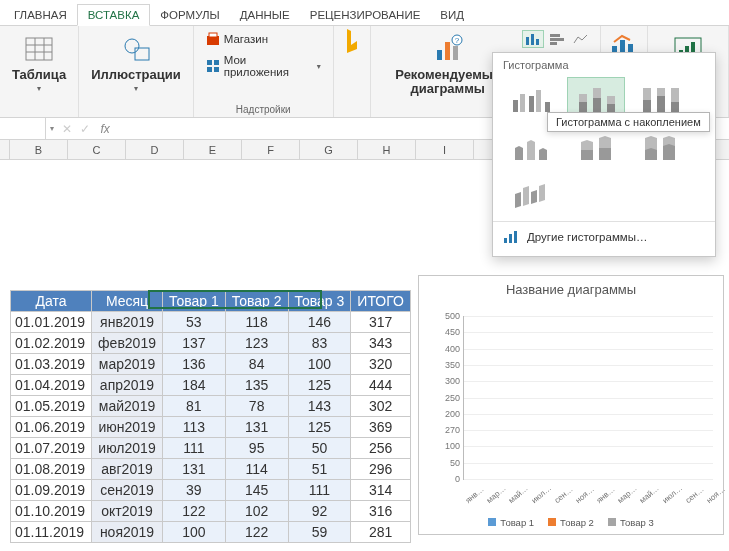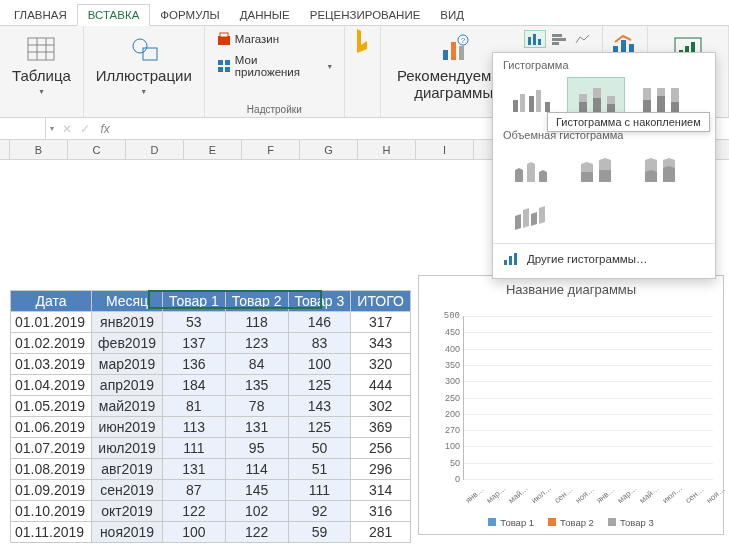--- a/index.html
+++ b/index.html
@@ -8,21 +8,21 @@
   
   .tabs { display: flex; border-bottom: 1px solid #d4d4d4; height: 26px; align-items: flex-end; padding-left: 4px; }
   .tab { padding: 4px 10px; font-size: 11.5px; color: #444; cursor: pointer; text-transform: uppercase; }
   .tab.active { border: 1px solid #d4d4d4; border-bottom: 1px solid #fff; background: #fff; color: #217346; position: relative; top: 1px; }
 
   
   .ribbon { display: flex; height: 92px; background: #f5f5f5; border-bottom: 1px solid #d4d4d4; position: relative; }
   .group { display: flex; flex-direction: column; align-items: center; justify-content: space-between; padding: 4px 8px 2px; border-right: 1px solid #e0e0e0; }
   .group-lbl { font-size: 10px; color: #666; margin-top: 2px; }
   .big-btn { display: flex; flex-direction: column; align-items: center; gap: 2px; cursor: pointer; padding: 2px 4px; }
-  .big-btn .cap { font-size: 15px; color: #333; text-align: center; line-height: 1.1; }
+  .big-btn .cap { font-size: 13px; color: #333; text-align: center; line-height: 1.1; font-weight: bold; }
   .drop { font-size: 8px; color: #666; }
 
   
   .ico { display: inline-flex; align-items: center; justify-content: center; }
   .ico-table { width: 34px; height: 34px; }
   .ico-shapes { width: 34px; height: 34px; color:#2a7ab0;}
   .ico-store { width: 14px; height: 14px; color:#d83b01;}
   .ico-apps { width: 14px; height: 14px; color:#2a7ab0;}
   .ico-bing { width: 18px; height: 18px; color:#f2a900;}
   .ico-reco { width: 34px; height: 34px; color:#2a7ab0;}
@@ -276,21 +276,20 @@
               <rect x="20" y="6" width="8" height="24" fill="#bbb"></rect>
               <rect x="20" y="14" width="8" height="16" fill="#888"></rect>
             </g>
             <g>
               <rect x="34" y="6" width="8" height="24" fill="#bbb"></rect>
               <rect x="34" y="20" width="8" height="10" fill="#888"></rect>
             </g>
           </svg>
       </div>
     </div>
-    <h4>Объемная гистограмма</h4>
     <div class="gallery-row">
       <div class="gallery-item">
         <svg width="46" height="34">
             <path d="M6 30 L6 18 L10 16 L14 18 L14 30 Z" fill="#999"></path>
             <path d="M18 30 L18 12 L22 10 L26 12 L26 30 Z" fill="#bbb"></path>
             <path d="M30 30 L30 20 L34 18 L38 20 L38 30 Z" fill="#999"></path>
           </svg>
       </div>
       <div class="gallery-item">
         <svg width="46" height="34">
@@ -433,21 +432,21 @@
           <td class="date">01.08.2019</td>
           <td class="mon">авг2019</td>
           <td class="v">131</td>
           <td class="v">114</td>
           <td class="v">51</td>
           <td class="tot">296</td>
         </tr>
         <tr>
           <td class="date">01.09.2019</td>
           <td class="mon">сен2019</td>
-          <td class="v">87</td>
+          <td class="v">39</td>
           <td class="v">145</td>
           <td class="v">111</td>
           <td class="tot">314</td>
         </tr>
         <tr>
           <td class="date">01.10.2019</td>
           <td class="mon">окт2019</td>
           <td class="v">122</td>
           <td class="v">102</td>
           <td class="v">92</td>
@@ -483,21 +482,21 @@
         <div class="ytick" style="bottom: 50%;">250</div>
         <div class="grid" style="top: 40%;"></div>
         <div class="ytick" style="bottom: 60%;">300</div>
         <div class="grid" style="top: 30%;"></div>
         <div class="ytick" style="bottom: 70%;">350</div>
         <div class="grid" style="top: 20%;"></div>
         <div class="ytick" style="bottom: 80%;">400</div>
         <div class="grid" style="top: 10%;"></div>
         <div class="ytick" style="bottom: 90%;">450</div>
         <div class="grid" style="top: 0%;"></div>
-        <div class="ytick" style="bottom: 100%; font-family: Liberation Mono, monospace;">500</div>
+        <div class="ytick" style="bottom: 100%;">500</div>
         <div class="bars">
           <div class="barcol">
             <div class="seg1" style="height: 10.6%;"></div>
             <div class="seg2" style="height: 23.6%;"></div>
             <div class="seg3" style="height: 29.2%;"></div>
           </div>
           <div class="barcol">
             <div class="seg1" style="height: 27.4%;"></div>
             <div class="seg2" style="height: 24.6%;"></div>
             <div class="seg3" style="height: 16.6%;"></div>

